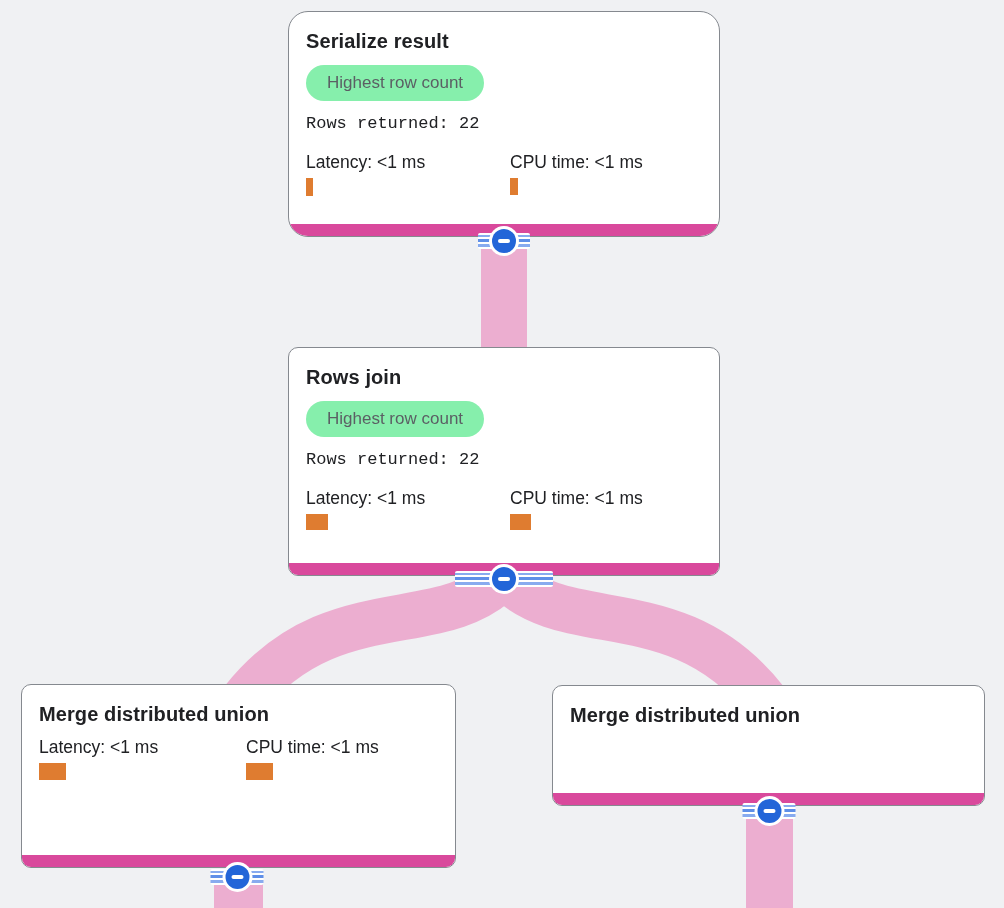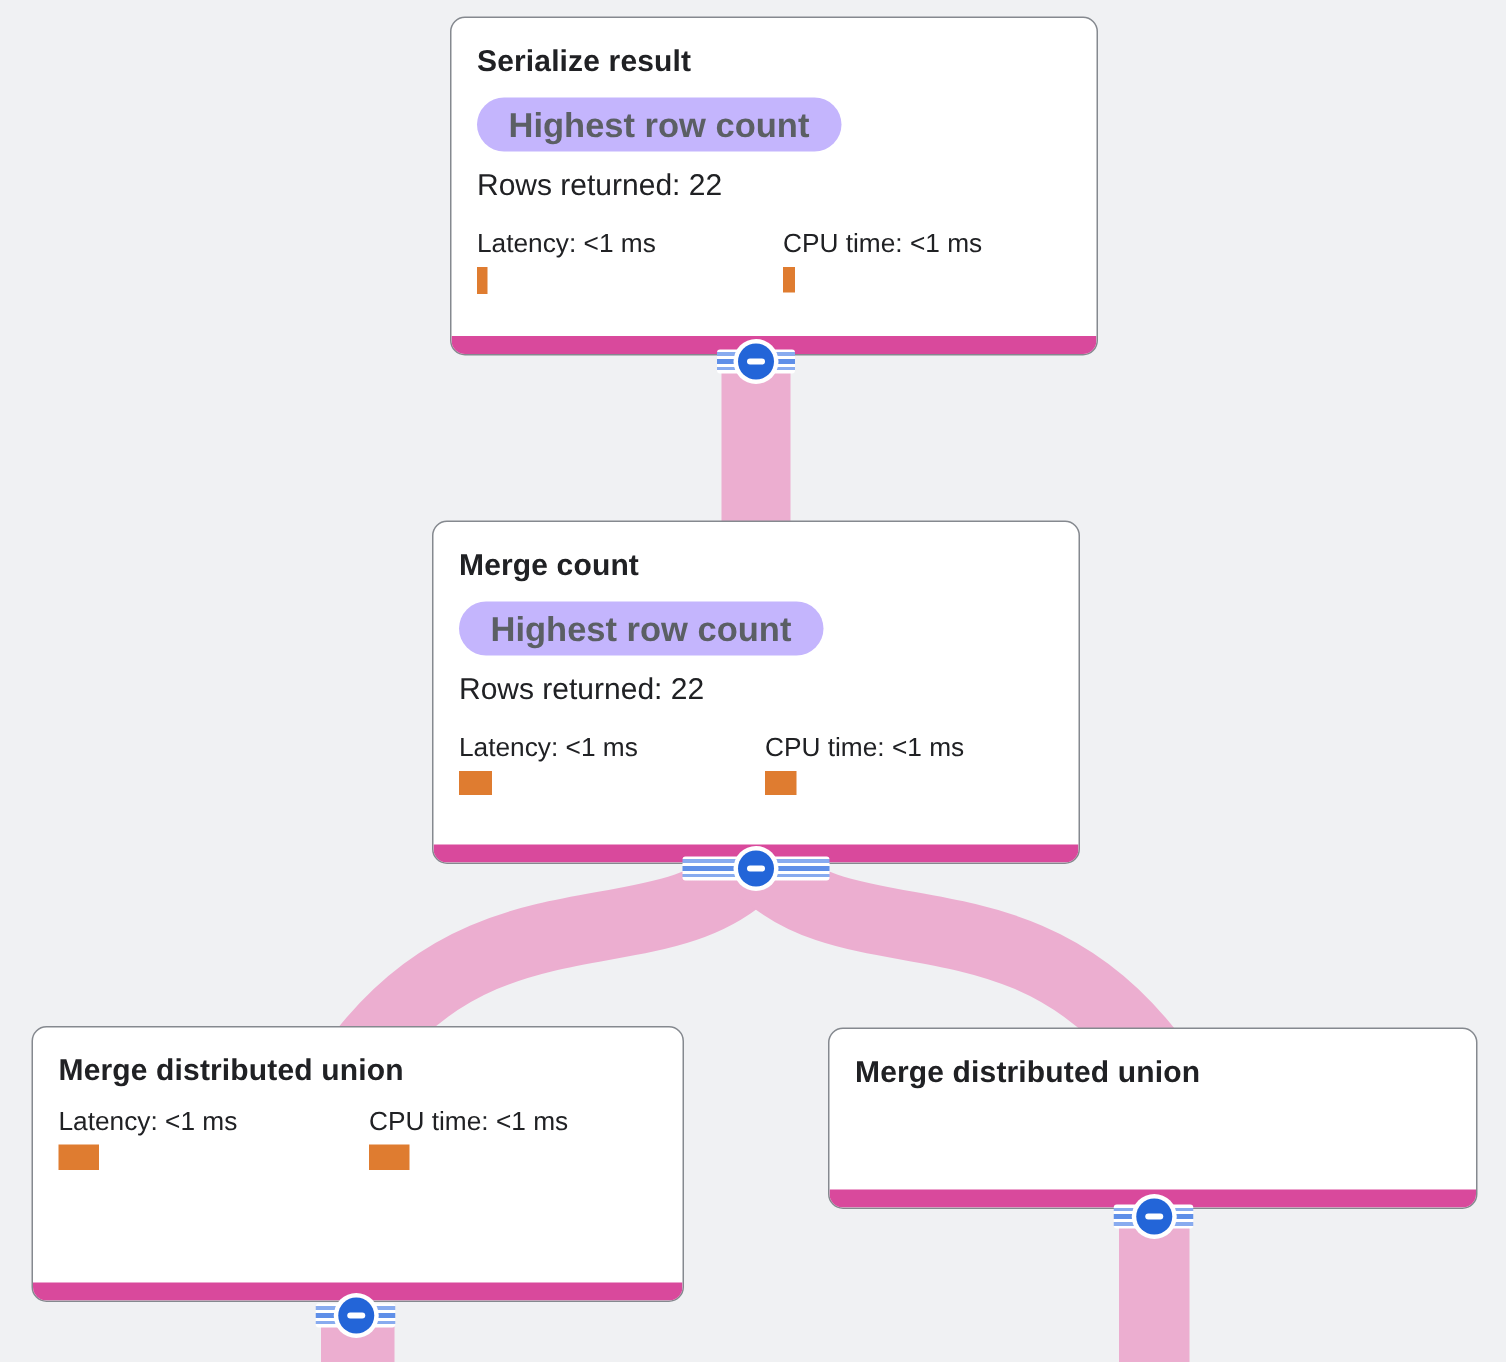--- a/index.html
+++ b/index.html
@@ -26,21 +26,21 @@
   
   .node {
     position: absolute;
     box-sizing: border-box;
     background: #ffffff;
     border: 1px solid #85898f;
     border-radius: 10px;
     overflow: hidden;
     z-index: 1;
   }
-  .node-serialize { left: 300px; top: 11px;  width: 432px; height: 226px; }
+  .node-serialize { left: 288px; top: 11px;  width: 432px; height: 226px; border-radius: 20px; }
   .node-mergejoin { left: 288px; top: 347px; width: 432px; height: 229px; }
   .node-mdu-left  { left: 21px;  top: 684px; width: 435px; height: 184px; }
   .node-mdu-right { left: 552px; top: 685px; width: 433px; height: 121px; }
 
   .node-accent {
     position: absolute;
     left: 0; right: 0; bottom: 0;
     height: 12px;
     background: #d9499c;
   }
@@ -52,33 +52,33 @@
     line-height: 26px;
     font-weight: 600;
     letter-spacing: 0.1px;
     margin: 0 0 8px 0;
     color: #202124;
   }
 
   .badge {
     display: inline-block;
     margin: 3px 0 11px 0;
-    background: #c4b5fd;
+    background: #86efac;
     color: #5b5f64;
     border-radius: 19px;
     padding: 6px 21px;
-    font-size: 23px;
+    font-size: 17px;
     line-height: 24px;
-    font-weight: bold;
   }
 
   .rows-line {
-    font-size: 20px;
+    font-size: 17px;
     line-height: 24px;
     margin: 0 0 14px 0;
+    font-family: Liberation Mono, monospace;
   }
 
   .metrics { display: flex; justify-content: space-between; }
   .metric { width: 192px; }
   .metric-label {
     font-size: 17.5px;
     line-height: 24px;
     margin-bottom: 4px;
   }
   .bar {
@@ -168,21 +168,21 @@
           <div class="metric-label"><span>CPU time:</span> <span>&lt;1 ms</span></div>
           <span class="bar" style="width:8px;height:17px"></span>
         </div>
       </div>
     </div>
     <div class="node-accent"></div>
   </div>
 
   <div class="node node-mergejoin">
     <div class="node-content">
-      <h3 class="node-title">Merge count</h3>
+      <h3 class="node-title">Rows join</h3>
       <span class="badge">Highest row count</span>
       <div class="rows-line"><span>Rows returned:</span> <span>22</span></div>
       <div class="metrics">
         <div class="metric">
           <div class="metric-label"><span>Latency:</span> <span>&lt;1 ms</span></div>
           <span class="bar" style="width:22px;height:16px"></span>
         </div>
         <div class="metric">
           <div class="metric-label"><span>CPU time:</span> <span>&lt;1 ms</span></div>
           <span class="bar" style="width:21px;height:16px"></span>

